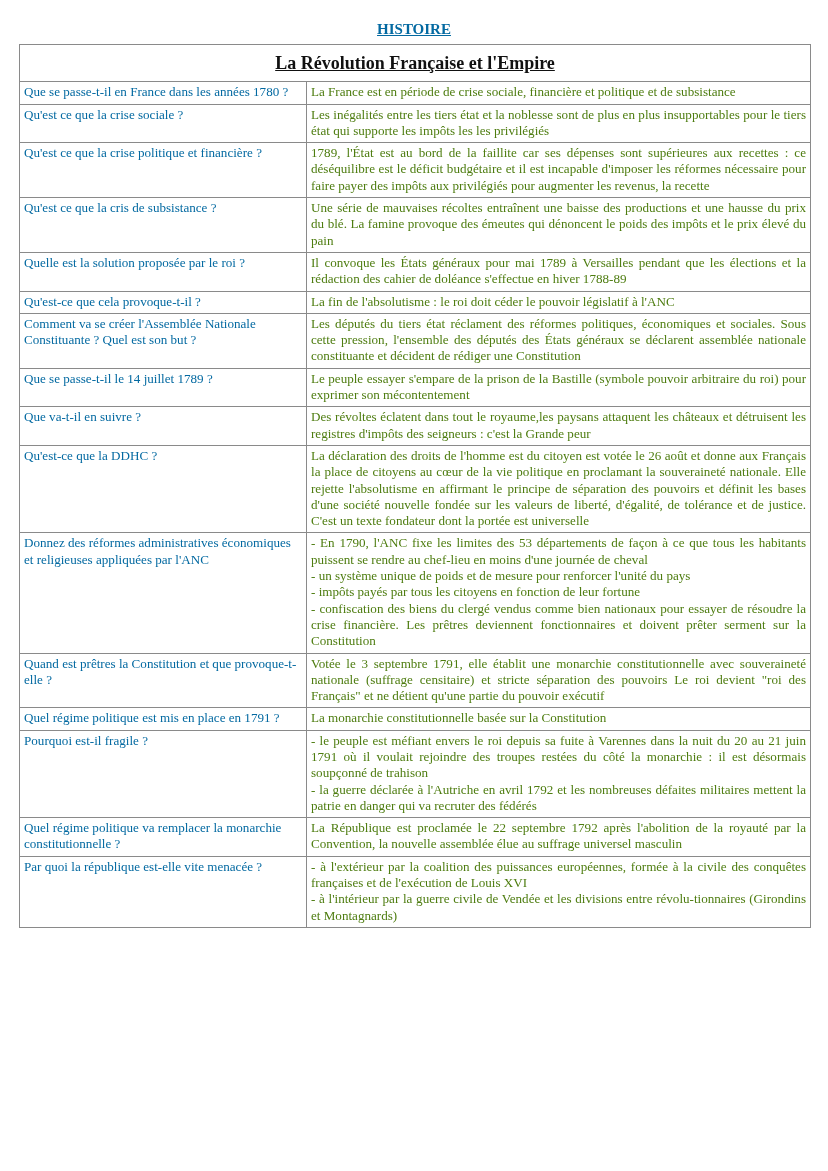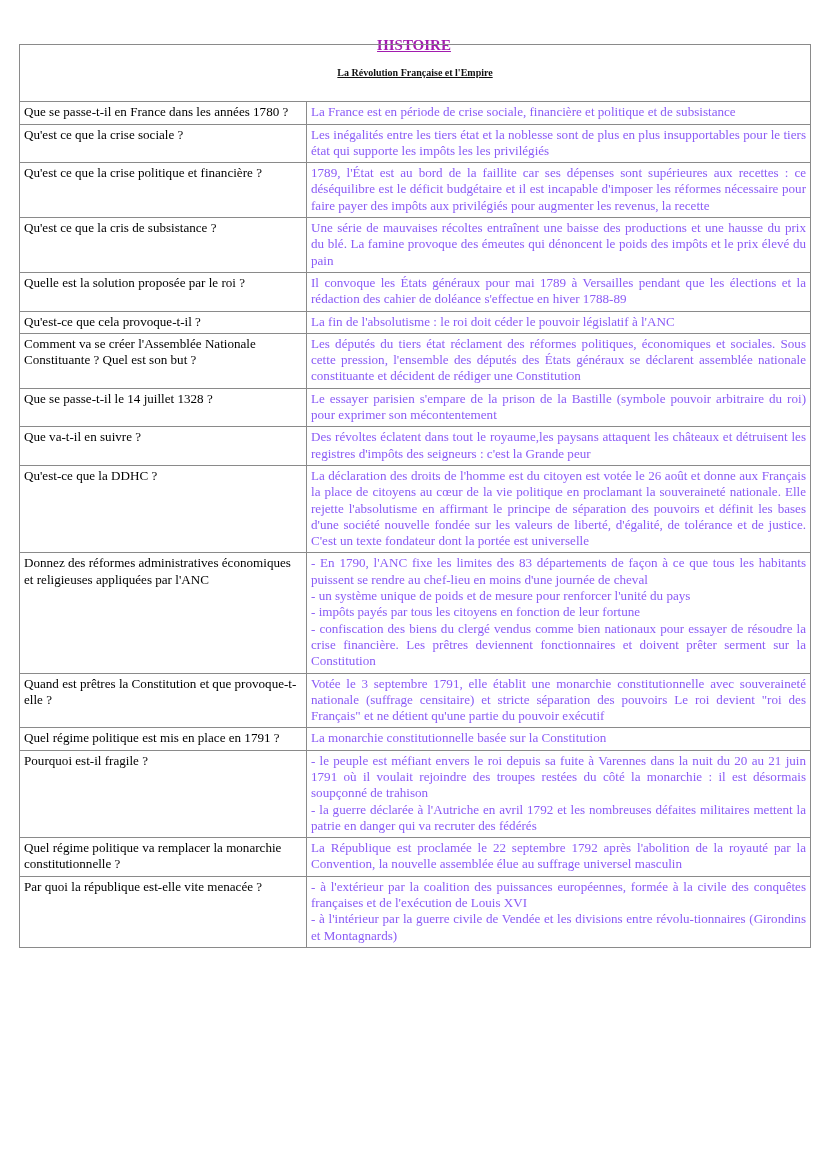--- a/index.html
+++ b/index.html
@@ -2,25 +2,25 @@
 <html><head>
 <meta charset="utf-8">
 <style>
   html, body { margin: 0; padding: 0; background: #ffffff; }
   body {
     width: 828px; height: 1171px; overflow: hidden;
     font-family: "Liberation Serif", "DejaVu Serif", serif;
   }
   .page-title {
     text-align: center;
-    color: #a21caf;
+    color: #0369a1;
     font-weight: bold;
     font-size: 15px;
     text-decoration: underline;
-    margin-top: 35px;
+    margin-top: 19px;
     height: 20px;
     line-height: 20px;
   }
   table.qa {
     position: absolute;
     left: 19px; top: 44px;
     width: 791px;
     border-collapse: collapse;
     table-layout: fixed;
     font-size: 13.1px;
@@ -29,27 +29,27 @@
   table.qa td, table.qa th {
     border: 1px solid #8a8a8a;
     vertical-align: top;
     padding: 2px 4px 3px 4px;
   }
   table.qa th {
     font-weight: bold;
     text-decoration: underline;
     color: #111;
     text-align: center;
-    padding: 20px 4px;
-    font-size: 10px;
+    padding: 10px 4px;
+    font-size: 18px;
   }
   col.c-q { width: 287px; }
   col.c-a { width: 504px; }
-  td.q { color: #000000; }
-  td.a { color: #8b5cf6; text-align: justify; }
+  td.q { color: #0369a1; }
+  td.a { color: #4d7c0f; text-align: justify; }
   td.a .line { display: block; }
 </style>
 </head>
 <body>
 
 <div class="page-title">HISTOIRE</div>
 
 <table class="qa">
   <colgroup>
       <col class="c-q">
@@ -97,41 +97,41 @@
           <span class="line">La fin de l'absolutisme : le roi doit céder le pouvoir législatif à l'ANC</span>
         </td>
       </tr>
       <tr>
         <td class="q">Comment va se créer l'Assemblée Nationale Constituante ? Quel est son but ?</td>
         <td class="a">
           <span class="line">Les députés du tiers état réclament des réformes politiques, économiques et sociales. Sous cette pression, l'ensemble des députés des États généraux se déclarent assemblée nationale constituante et décident de rédiger une Constitution</span>
         </td>
       </tr>
       <tr>
-        <td class="q">Que se passe-t-il le 14 juillet 1328 ?</td>
+        <td class="q">Que se passe-t-il le 14 juillet 1789 ?</td>
         <td class="a">
-          <span class="line">Le essayer parisien s'empare de la prison de la Bastille (symbole pouvoir  arbitraire du roi) pour exprimer son mécontentement</span>
+          <span class="line">Le peuple essayer s'empare de la prison de la Bastille (symbole pouvoir  arbitraire du roi) pour exprimer son mécontentement</span>
         </td>
       </tr>
       <tr>
         <td class="q">Que va-t-il en suivre ?</td>
         <td class="a">
           <span class="line">Des révoltes éclatent dans tout le royaume,les paysans attaquent les châteaux et détruisent les registres d'impôts des seigneurs : c'est la Grande peur</span>
         </td>
       </tr>
       <tr>
         <td class="q">Qu'est-ce que la DDHC ?</td>
         <td class="a">
           <span class="line">La déclaration des droits de l'homme est du citoyen est votée le 26 août et donne aux Français la place de citoyens au cœur de la vie politique en proclamant la souveraineté nationale. Elle rejette l'absolutisme en affirmant le principe de séparation des pouvoirs et définit les bases d'une société nouvelle fondée sur les valeurs de liberté, d'égalité, de tolérance et de justice. C'est un texte fondateur dont la portée est universelle</span>
         </td>
       </tr>
       <tr>
         <td class="q">Donnez des réformes administratives économiques et religieuses appliquées par l'ANC</td>
         <td class="a">
-          <span class="line">- En 1790, l'ANC fixe les limites des 83 départements de façon à ce que tous les habitants puissent se rendre au chef-lieu en moins d'une journée de cheval</span>
+          <span class="line">- En 1790, l'ANC fixe les limites des 53 départements de façon à ce que tous les habitants puissent se rendre au chef-lieu en moins d'une journée de cheval</span>
           <span class="line">- un système unique de poids et de mesure pour renforcer l'unité du pays</span>
           <span class="line">- impôts payés par tous les citoyens en fonction de leur fortune</span>
           <span class="line">- confiscation des biens du clergé vendus comme bien nationaux pour essayer de résoudre la crise financière. Les prêtres deviennent fonctionnaires et doivent prêter serment sur la Constitution</span>
         </td>
       </tr>
       <tr>
         <td class="q">Quand est prêtres la Constitution et que provoque-t-elle ?</td>
         <td class="a">
           <span class="line">Votée le 3 septembre 1791, elle établit une monarchie constitutionnelle avec souveraineté nationale (suffrage censitaire) et stricte séparation des pouvoirs Le roi devient "roi des Français" et ne détient qu'une partie du pouvoir exécutif</span>
         </td>

